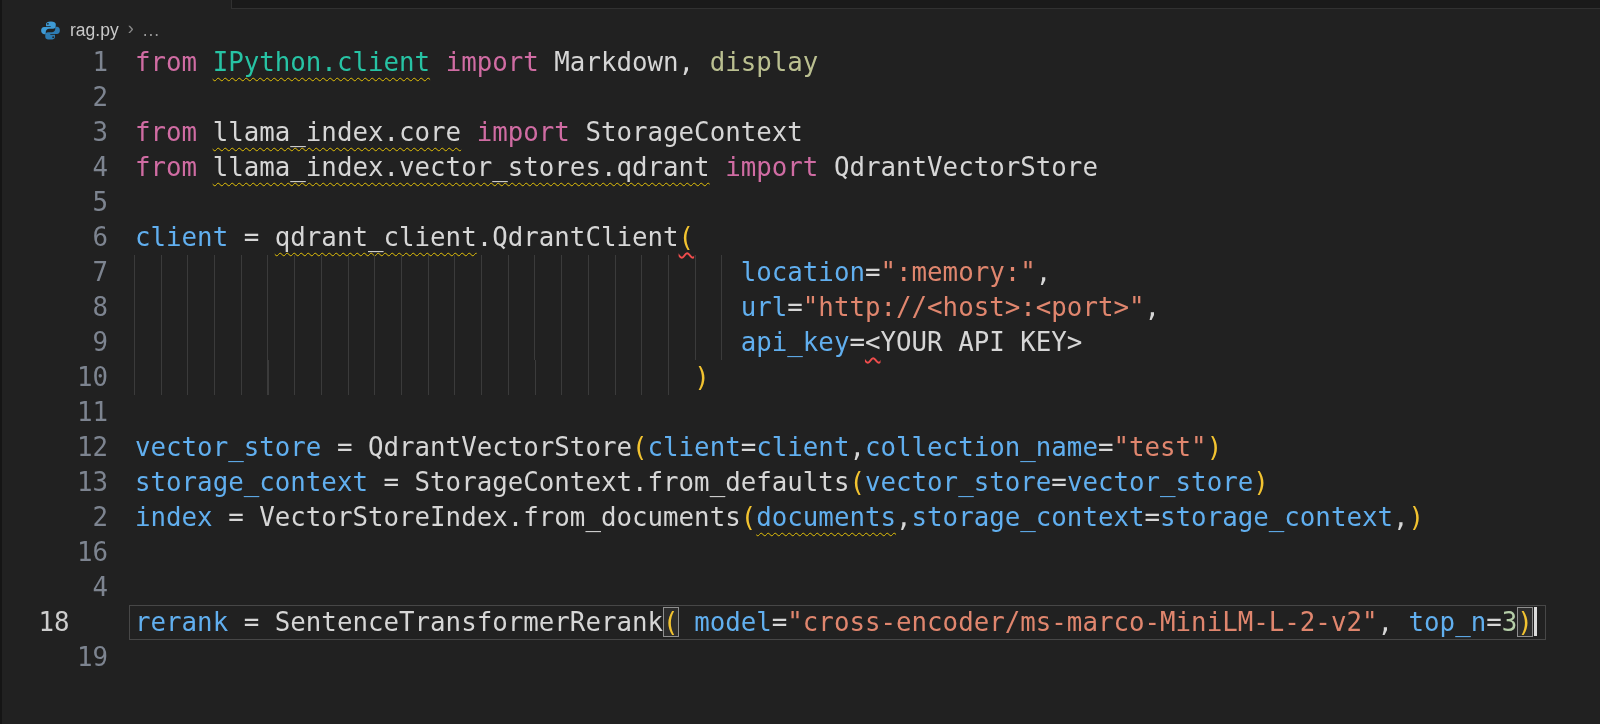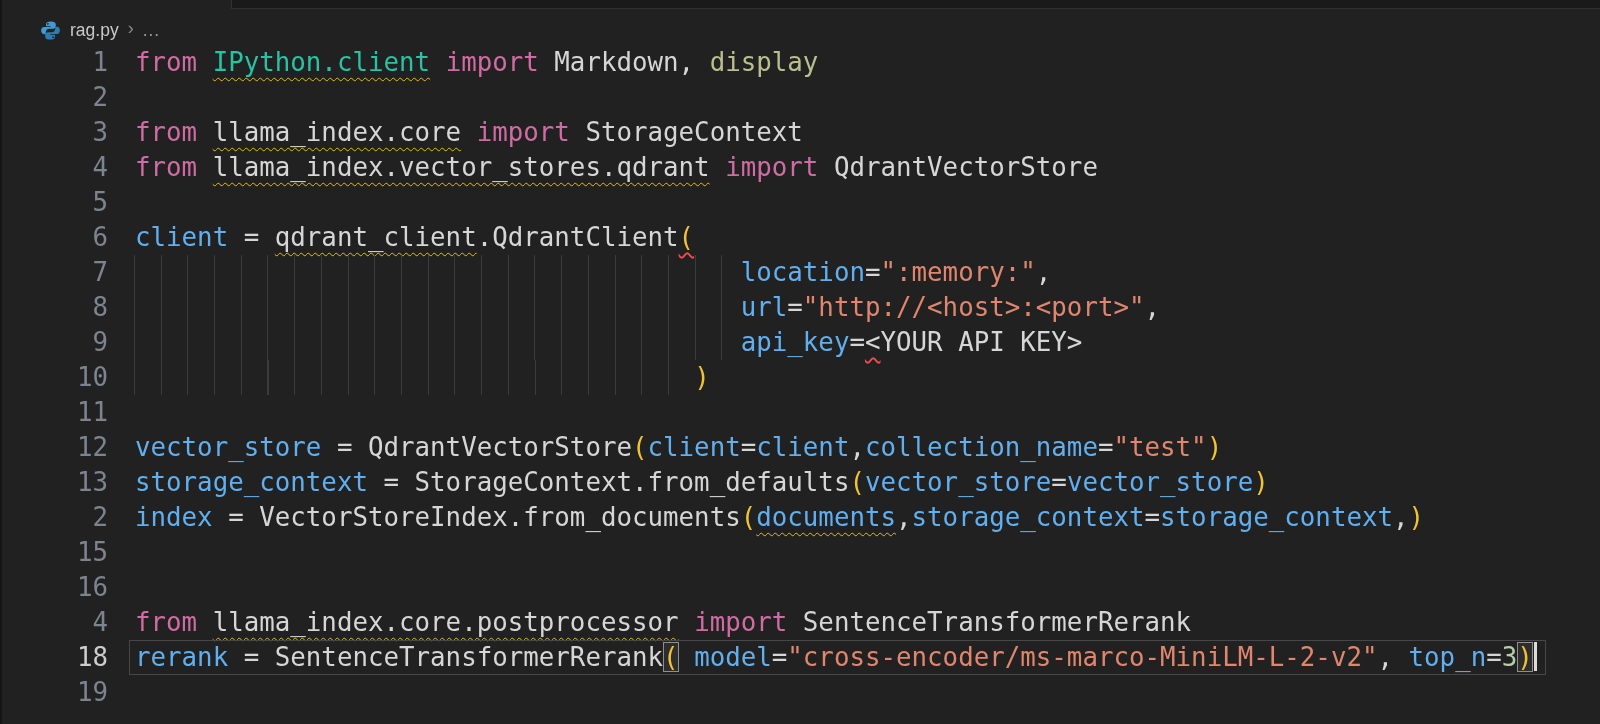--- a/index.html
+++ b/index.html
@@ -20,21 +20,21 @@
     font-family:"Liberation Sans","DejaVu Sans",sans-serif;font-size:17.5px;color:var(--c-crumb,#c9c9c9);}
   .breadcrumb .seg{display:flex;align-items:center;cursor:pointer;}
   .breadcrumb svg{margin-right:9px;display:block;}
   .breadcrumb .sep{color:#8a8a8a;margin:0 9px 2px 9px;font-size:18px;}
   .breadcrumb .ellipsis{color:#9b9b9b;letter-spacing:1px;}
   
   .code-area{position:absolute;top:45px;left:0;right:0;font-size:25.8px;}
   .line{display:flex;height:35px;line-height:35px;position:relative;}
   .ln{flex:0 0 108px;text-align:right;color:var(--c-gutter,#7d8490);user-select:none;}
   .code{margin-left:27px;white-space:pre;position:relative;color:var(--c-txt,#d6d6d6);}
-  .line.active .ln{color:var(--c-gutterActive,#cdcdcd);}
+  .line.active .ln{color:var(--c-gutterActive,#cdcdcd);text-align:center;}
   .line.active::before{content:"";position:absolute;left:129px;right:54px;top:0;bottom:0;
     border:1px solid var(--c-lineBorder,#454545);pointer-events:none;}
   .guides{position:absolute;left:-1px;top:0;bottom:0;
     background:repeating-linear-gradient(to right,var(--c-guide,#3b3b3b) 0 1px,transparent 1px 26.7px);}
   
   .tk-kw{color:var(--c-kw,#d06ca3);}
   .tk-ns{color:var(--c-ns,#27c3a4);}
   .tk-txt{color:var(--c-txt,#d6d6d6);}
   .tk-fn{color:var(--c-fn,#babf90);}
   .tk-var{color:var(--c-var,#61afef);}
@@ -121,30 +121,25 @@
     </div>
     <div class="line">
       <span class="ln">13</span>
       <span class="code"><span class="tk-var">storage_context</span><span class="tk-txt"> = StorageContext.from_defaults</span><span class="tk-par">(</span><span class="tk-var">vector_store</span><span class="tk-txt">=</span><span class="tk-var">vector_store</span><span class="tk-par">)</span></span>
     </div>
     <div class="line">
       <span class="ln">2</span>
       <span class="code"><span class="tk-var">index</span><span class="tk-txt"> = VectorStoreIndex.from_documents</span><span class="tk-par">(</span><span class="tk-var u-wy">documents</span><span class="tk-txt">,</span><span class="tk-var">storage_context</span><span class="tk-txt">=</span><span class="tk-var">storage_context</span><span class="tk-txt">,</span><span class="tk-par">)</span></span>
     </div>
     <div class="line">
-      <span class="ln">15</span>
-      <span class="code"></span>
-    </div>
-    <div class="line">
       <span class="ln">16</span>
       <span class="code"></span>
     </div>
     <div class="line">
       <span class="ln">4</span>
-      <span class="code"><span class="tk-kw">from</span><span class="tk-txt"> </span><span class="tk-txt u-wy">llama_index.core.postprocessor</span><span class="tk-txt"> </span><span class="tk-kw">import</span><span class="tk-txt"> SentenceTransformerRerank</span></span>
     </div>
     <div class="line active">
       <span class="ln">18</span>
       <span class="code"><span class="tk-var">rerank</span><span class="tk-txt"> = SentenceTransformerRerank</span><span class="tk-par bx">(</span><span class="tk-txt"> </span><span class="tk-var">model</span><span class="tk-txt">=</span><span class="tk-str">"cross-encoder/ms-marco-MiniLM-L-2-v2"</span><span class="tk-txt">, </span><span class="tk-var">top_n</span><span class="tk-txt">=</span><span class="tk-num">3</span><span class="tk-par bx">)</span><span class="cursor"></span></span>
     </div>
     <div class="line">
       <span class="ln">19</span>
       <span class="code"></span>
     </div>
   </div>

